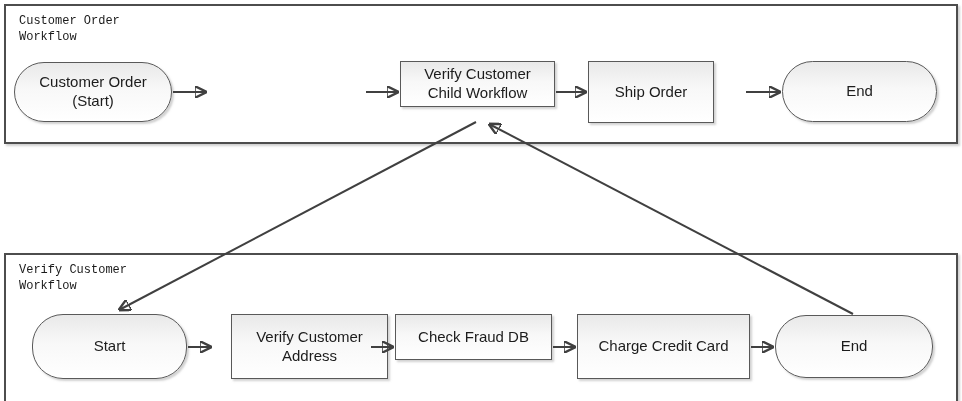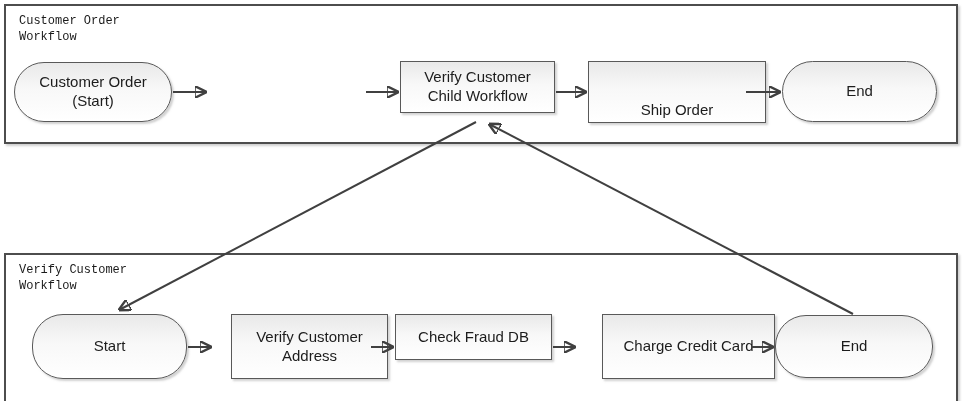--- a/index.html
+++ b/index.html
@@ -78,39 +78,39 @@
     <path d="M371,347 H393" marker-end="url(#arrow)"></path>
     <path d="M553,347 H575" marker-end="url(#arrow)"></path>
     <path d="M751,347 H773" marker-end="url(#arrow)"></path>
     <path d="M476,122 L119,310" marker-end="url(#arrow)"></path>
     <path d="M853,314 L489,124" marker-end="url(#arrow)"></path>
   </svg>
 
   <div class="node terminator" style="left:14px;top:62px;width:158px;height:60px;">
     <span>Customer Order (Start)</span>
   </div>
-  <div class="node" style="left:400px;top:61px;width:155px;height:52px;">
+  <div class="node" style="left:400px;top:61px;width:155px;height:46px;">
     <span>Verify Customer Child Workflow</span>
   </div>
-  <div class="node" style="left:588px;top:61px;width:178px;height:62px;align-items:flex-end;">
+  <div class="node" style="left:588px;top:61px;width:126px;height:62px;">
     <span>Ship Order</span>
   </div>
   <div class="node terminator" style="left:782px;top:61px;width:155px;height:61px;">
     <span>End</span>
   </div>
 
   <div class="node terminator" style="left:32px;top:314px;width:155px;height:65px;">
     <span>Start</span>
   </div>
   <div class="node" style="left:213px;top:314px;width:157px;height:65px;margin-left:18px;">
     <span>Verify Customer Address</span>
   </div>
   <div class="node" style="left:395px;top:314px;width:157px;height:46px;">
     <span>Check Fraud DB</span>
   </div>
-  <div class="node" style="left:577px;top:314px;width:173px;height:65px;margin-left:25px;">
+  <div class="node" style="left:577px;top:314px;width:173px;height:65px;">
     <span>Charge Credit Card</span>
   </div>
   <div class="node terminator" style="left:775px;top:315px;width:158px;height:63px;">
     <span>End</span>
   </div>
 
 </div>
 
 </body></html>

